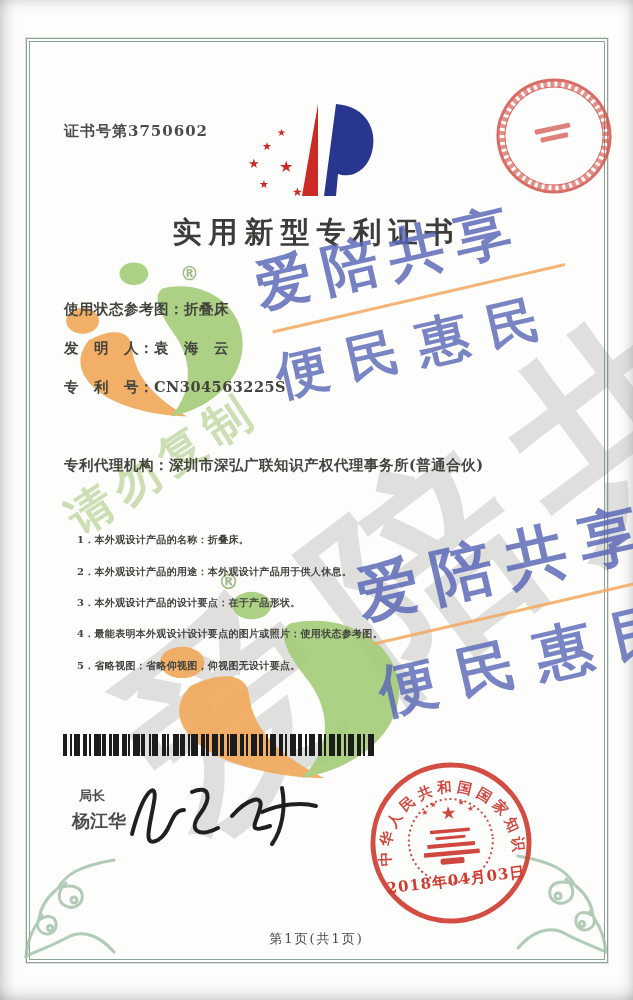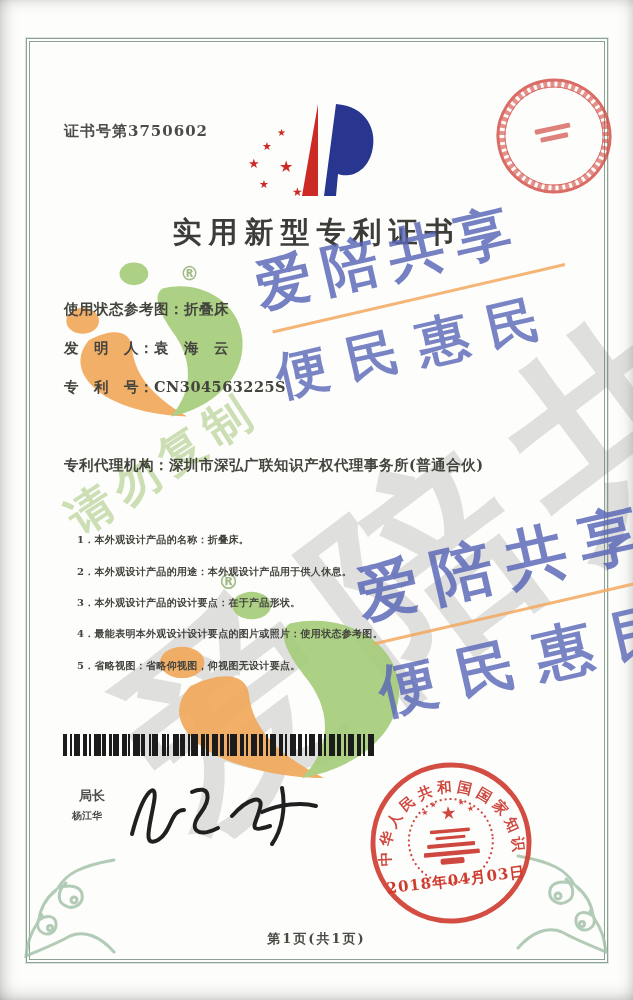--- a/index.html
+++ b/index.html
@@ -17,29 +17,29 @@
   
   .field{left:64px;width:500px;font-size:14.5px;font-weight:bold;color:#44443f;letter-spacing:.5px;z-index:3;}
   #f1{top:300px}#f2{top:339px}#f3{top:378px}#f4{top:417px}#f5{top:456px}#f6{top:495px}
   .item{left:77px;width:510px;font-size:10px;font-weight:bold;color:#44443f;z-index:3;letter-spacing:.3px;}
   #i1{top:533px}#i2{top:565px}#i3{top:596px}#i4{top:627px}#i5{top:659px}
   
   #barcode{left:63px;top:734px;width:313px;height:22px;display:flex;align-items:stretch;overflow:hidden;z-index:3;}
   #barcode span{display:block;height:100%;background:#1c1c1c;}
   
   #sig-title{left:79px;top:787px;font-size:13px;font-weight:bold;color:#4c4c48;z-index:3;}
-  #sig-name{left:72px;top:809px;font-size:10px;font-weight:bold;color:#4c4c48;z-index:3;}
+  #sig-name{left:72px;top:809px;font-size:18px;font-weight:bold;color:#4c4c48;z-index:3;}
   #sig-svg{left:112px;top:768px;z-index:3;}
   
   #main-seal{left:365px;top:757px;z-index:5;opacity:.9;transform:rotate(-5deg);}
   #seal-date{left:370px;top:871px;width:172px;text-align:center;font-size:15px;font-weight:bold;
     color:#cf3b2e;letter-spacing:1px;transform:rotate(-7deg);z-index:6;}
   #corner-seal{left:494px;top:76px;z-index:5;opacity:.8;transform:rotate(-12deg);}
   
-  #footer{left:0;top:930px;width:633px;text-align:center;font-size:13px;font-weight:bold;color:#4a4a45;letter-spacing:2px;}
+  #footer{left:0;top:930px;width:633px;text-align:center;font-size:13px;font-weight:normal;color:#4a4a45;letter-spacing:2px;}
   
   .wm-blue{z-index:4;transform:rotate(-13deg);transform-origin:left top;}
   .wm-blue .l1{font-family:"DejaVu Sans","Liberation Sans",sans-serif;font-weight:bold;color:rgba(88,101,182,.82);}
   .wm-blue .bar{height:3px;background:rgba(242,168,94,.85);margin:6px 0 10px 6px;}
   .wm-blue .l2{font-family:"DejaVu Sans","Liberation Sans",sans-serif;font-weight:bold;color:rgba(88,101,182,.80);}
   #wm-blue-top{left:248px;top:252px;}
   #wm-blue-top .l1{font-size:56px;letter-spacing:12px;}
   #wm-blue-top .bar{width:300px;}
   #wm-blue-top .l2{font-size:52px;letter-spacing:20px;}
   #wm-blue-mid{left:348px;top:556px;}

